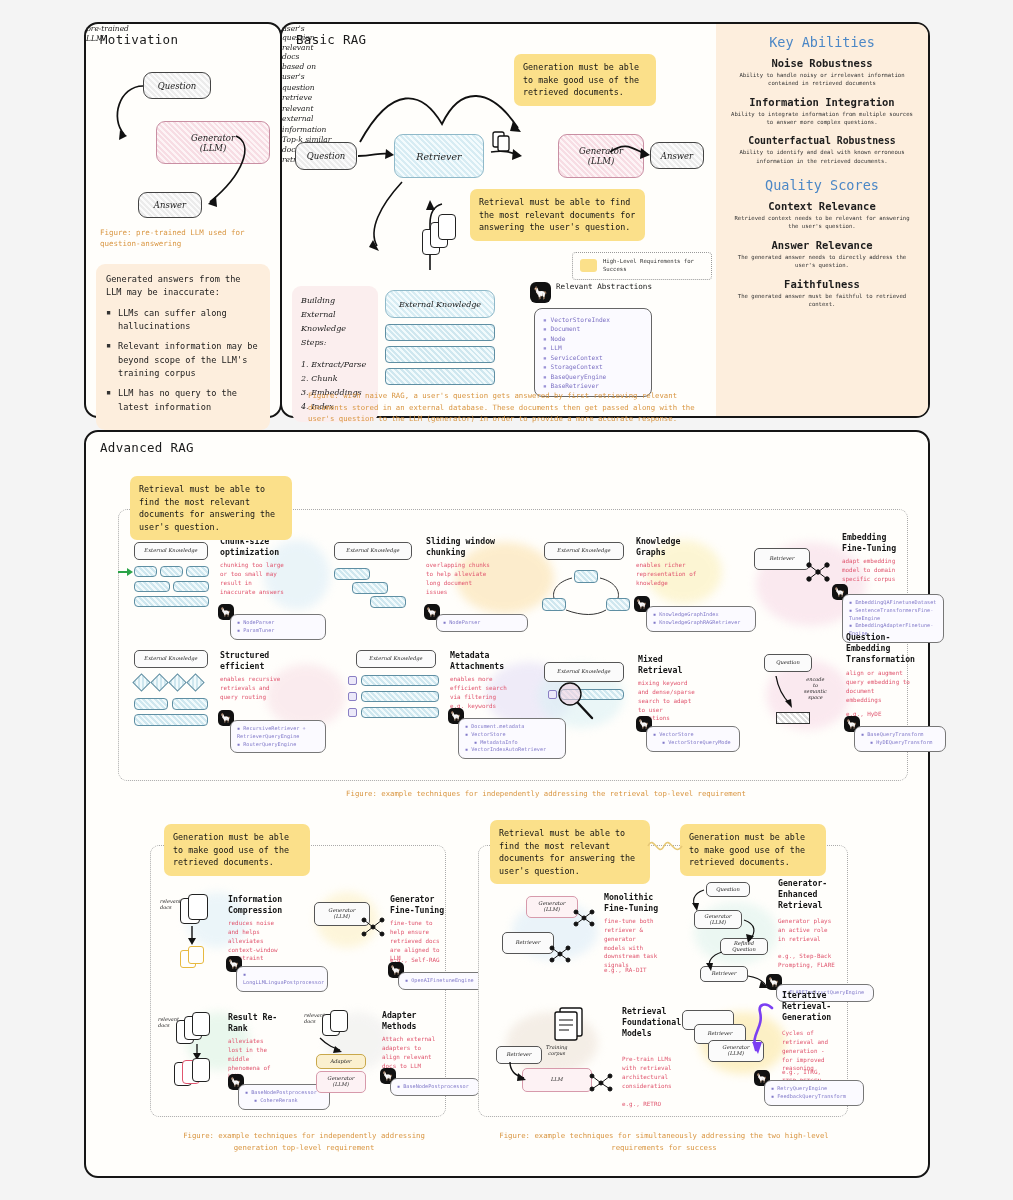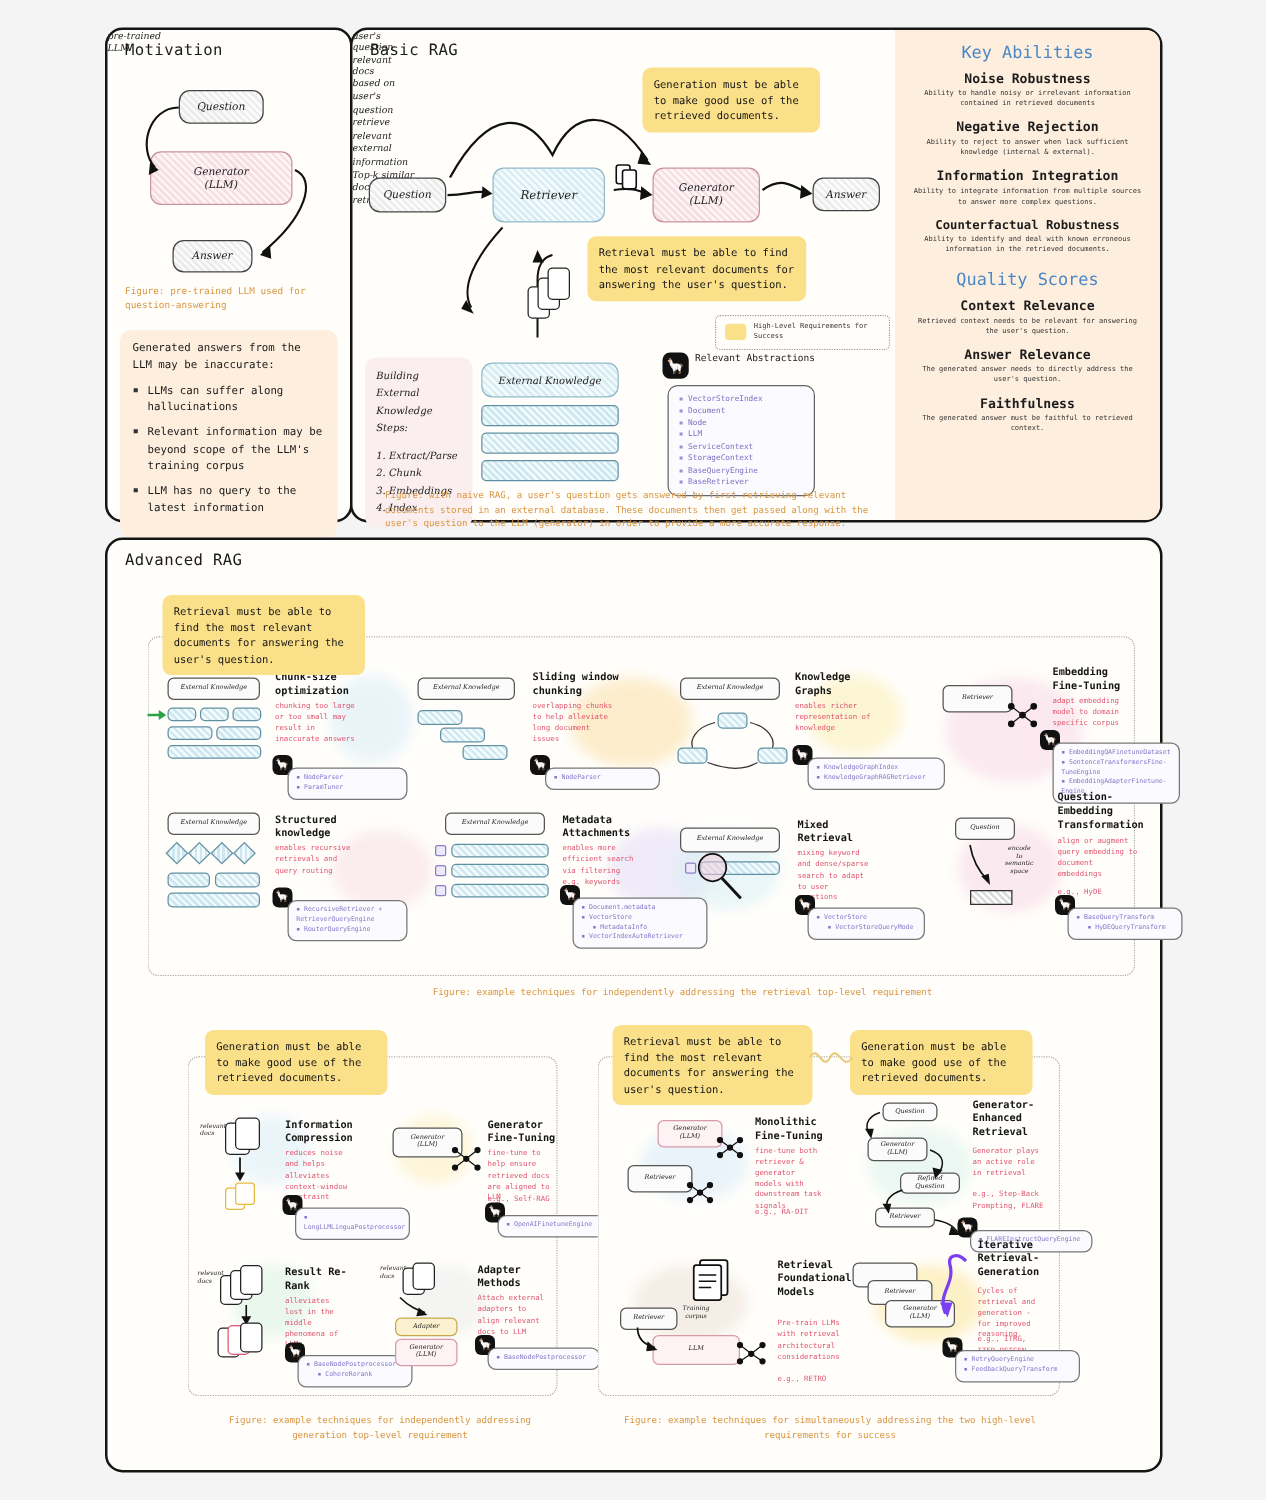--- a/index.html
+++ b/index.html
@@ -37,21 +37,21 @@
     text-align:center;
     font-size:8.5px;
     font-family:"DejaVu Serif", serif;
     font-style:italic;
     color:#222;
   }
   .hatch-grey { background:
       repeating-linear-gradient(45deg, #ececec 0 2px, #fbfbfb 2px 4px); }
   .hatch-pink { background:
       repeating-linear-gradient(45deg, #f7dde4 0 2px, #fdf4f6 2px 4px);
-      border-color:#c98fa3; }
+      border-color:#c98fa3;margin-left:36px; }
   .hatch-blue { background:
       repeating-linear-gradient(45deg, #d7ecf3 0 2px, #f3fbfd 2px 4px);
       border-color:#8fb9c9; }
 
   .cap { position:absolute; font-size:7.5px; color:#d99642; line-height:1.5; }
   .note-box {
     position:absolute;
     background:#fdeedd; border-radius:9px;
     padding:9px 10px; font-size:8.6px; line-height:1.55;
   }
@@ -280,24 +280,20 @@
 
   <div class="fig-cap" style="left:26px; top:366px; width:400px;">Figure: with naive RAG, a user's question gets answered by first retrieving relevant documents stored in an external database. These documents then get passed along with the user's question to the LLM (generator) in order to provide a more accurate response.</div>
 
   <div id="keyabil">
     <div class="ka-h">Key Abilities</div>
     <div class="ka-item">
       <div class="ka-t">Noise Robustness</div>
       <div class="ka-d">Ability to handle noisy or irrelevant information contained in retrieved documents</div>
     </div>
     <div class="ka-item">
-      <div class="ka-t">Negative Rejection</div>
-      <div class="ka-d">Ability to reject to answer when lack sufficient knowledge (internal &amp; external).</div>
-    </div>
-    <div class="ka-item">
       <div class="ka-t">Information Integration</div>
       <div class="ka-d">Ability to integrate information from multiple sources to answer more complex questions.</div>
     </div>
     <div class="ka-item">
       <div class="ka-t" style="font-size:9.8px">Counterfactual Robustness</div>
       <div class="ka-d">Ability to identify and deal with known erroneous information in the retrieved documents.</div>
     </div>
     <div class="ka-h" style="margin-top:12px;">Quality Scores</div>
     <div class="ka-item">
       <div class="ka-t">Context Relevance</div>
@@ -416,21 +412,21 @@
 
   <div class="tech" style="left:48px; top:218px;">
     <div class="mini" style="left:0; top:0; width:74px; height:18px;">External Knowledge</div>
     <div class="diamond" style="left:1px; top:26px;"></div>
     <div class="diamond" style="left:19px; top:26px;"></div>
     <div class="diamond" style="left:37px; top:26px;"></div>
     <div class="diamond" style="left:55px; top:26px;"></div>
     <div class="chunk" style="left:0; top:48px; width:34px; height:12px;"></div>
     <div class="chunk" style="left:38px; top:48px; width:36px; height:12px;"></div>
     <div class="chunk" style="left:0; top:64px; width:74px; height:12px;"></div>
-    <div class="tech-t" style="position:absolute; left:86px; top:0; width:66px;">Structured knowledge</div>
+    <div class="tech-t" style="position:absolute; left:86px; top:0; width:66px;">Structured efficient</div>
     <div class="tech-d" style="position:absolute; left:86px; top:22px; width:66px;">enables recursive retrievals and query routing</div>
     <div class="llama sm" style="left:84px; top:60px;">🦙</div>
     <div class="api" style="left:96px; top:70px; width:96px;">
       <ul>
             <li>RecursiveRetriever + RetrieverQueryEngine</li>
           <li>RouterQueryEngine</li>
           </ul>
     </div>
   </div>
 

